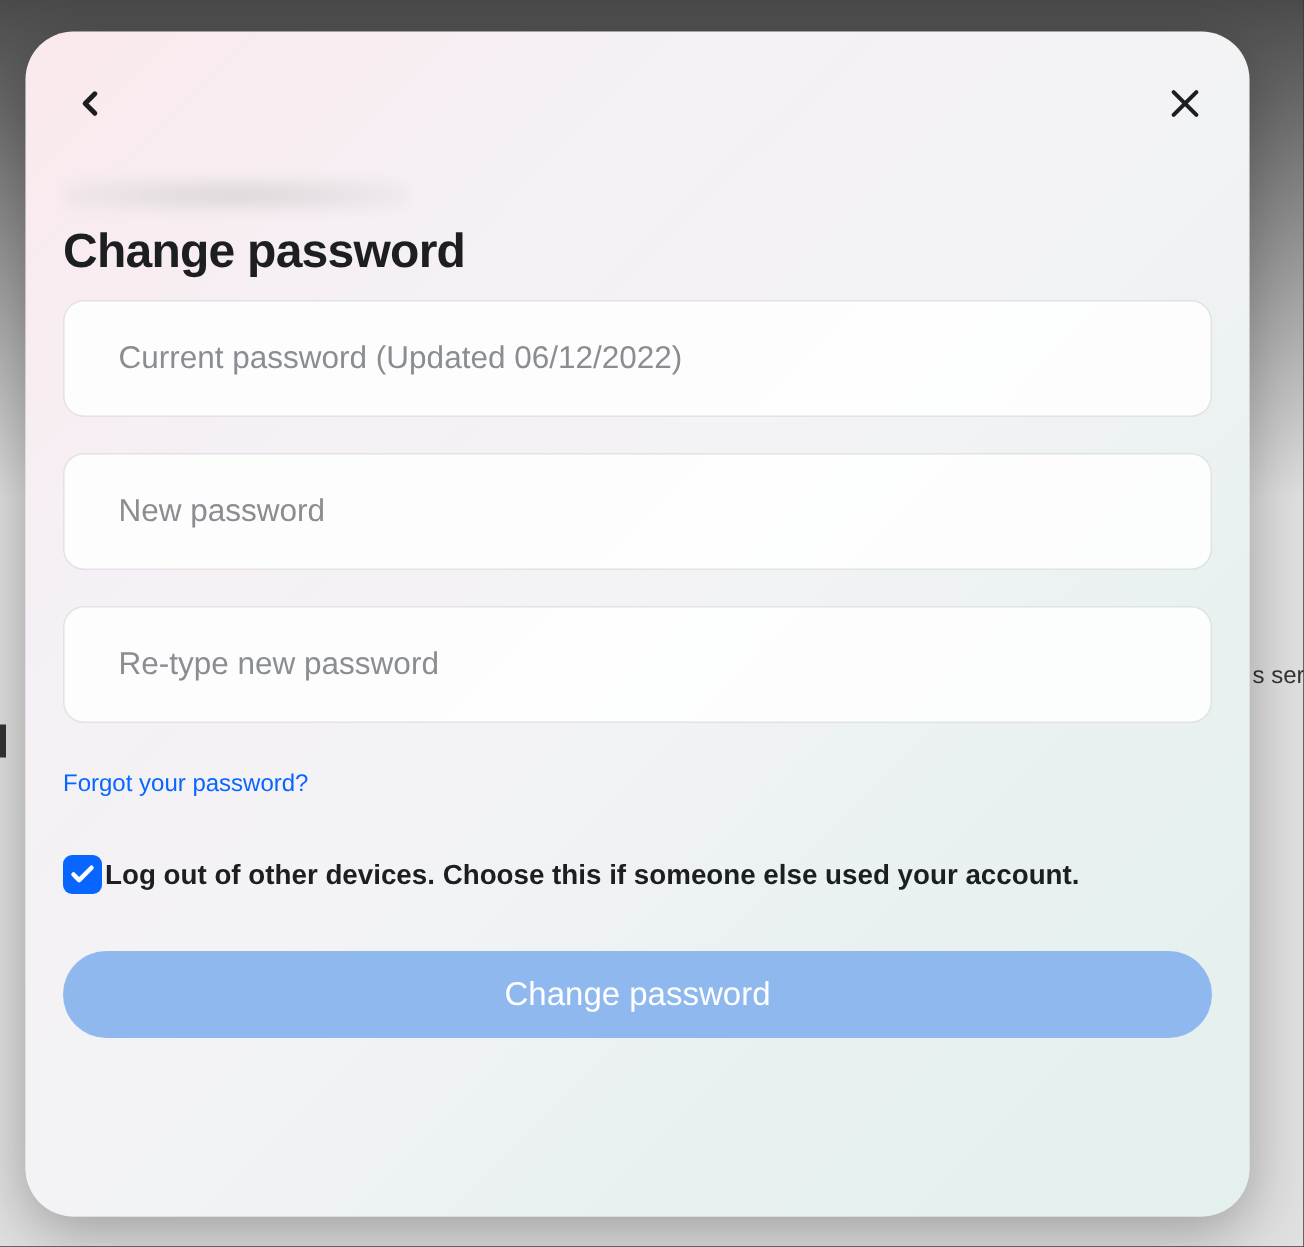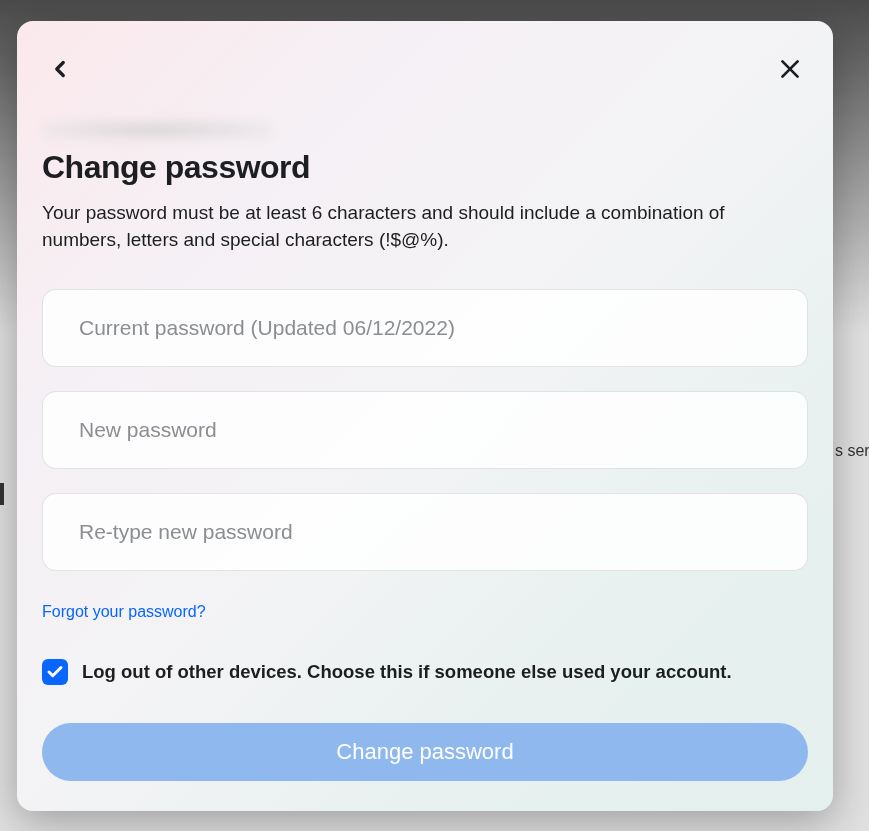--- a/index.html
+++ b/index.html
@@ -32,21 +32,21 @@
     .bt5 { left: 835px; top: 442px; }
     .bt6 { left: -20px; top: 483px; color: #fff; background: #333; padding: 2px 8px; }
     
     .modal {
       position: absolute;
       left: 17px;
       top: 21px;
       width: 816px;
       height: 790px;
       background: linear-gradient(135deg, #fbe9ec 0%, #f5f0f5 25%, #f3f3f5 50%, #e8f1f0 75%, #e4f0ee 100%);
-      border-radius: 16px;
+      border-radius: 32px;
       padding: 28px 25px 30px 25px;
       box-shadow: 0 10px 40px rgba(0,0,0,0.3);
     }
     
     .modal-header {
       display: flex;
       justify-content: space-between;
       align-items: center;
       height: 40px;
       margin-bottom: 30px;
@@ -115,21 +115,21 @@
       font-size: 16px;
       text-decoration: none;
       cursor: pointer;
       margin-bottom: 38px;
       margin-top: 8px;
     }
     
     .checkbox-row {
       display: flex;
       align-items: center;
-      gap: 14px;
+      gap: 2px;
       margin-bottom: 38px;
     }
     
     .checkbox {
       width: 26px;
       height: 26px;
       background: #0866ff;
       border-radius: 6px;
       display: flex;
       align-items: center;
@@ -186,21 +186,20 @@
         <line x1="5" y1="5" x2="19" y2="19"></line>
         <line x1="19" y1="5" x2="5" y2="19"></line>
       </svg>
     </div>
   </div>
   
   <div class="blurred-label"></div>
   
   <h1 class="modal-title">Change password</h1>
   
-  <p class="modal-description">Your password must be at least 6 characters and should include a combination of numbers, letters and special characters (!$@%).</p>
   
   <input type="password" class="input-field" placeholder="Current password (Updated 06/12/2022)" style="">
   
   <input type="password" class="input-field" placeholder="New password" style="">
   
   <input type="password" class="input-field" placeholder="Re-type new password" style="">
   
   <a class="forgot-link">Forgot your password?</a>
   
   <div class="checkbox-row">

